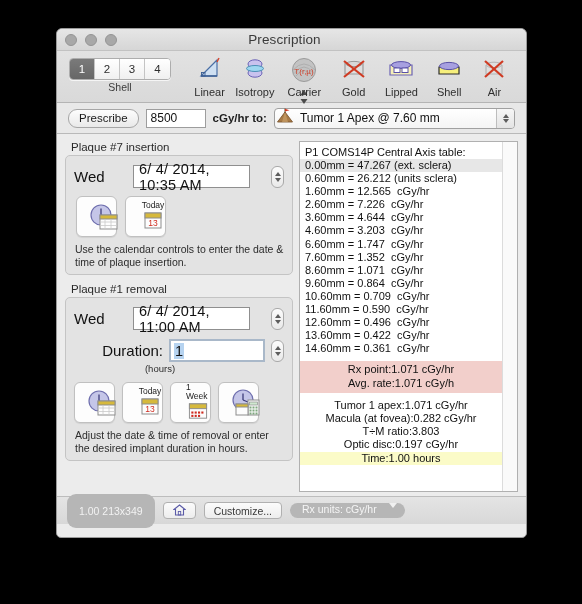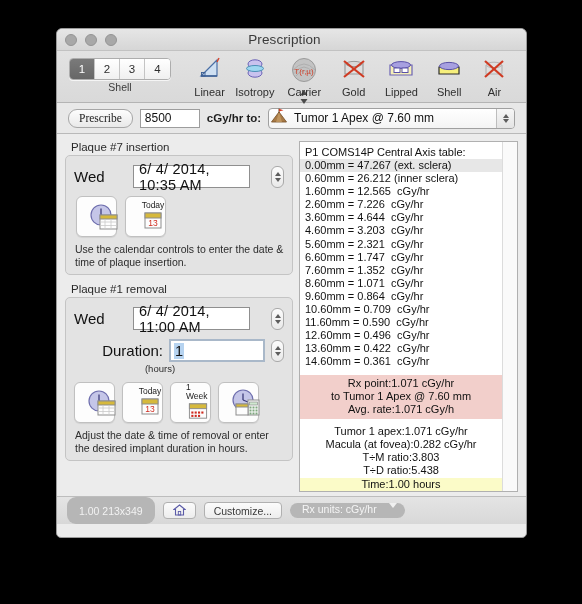--- a/index.html
+++ b/index.html
@@ -92,21 +92,21 @@
     border-bottom: 1px solid #b9b9b9;
     display: flex; align-items: center;
     padding: 0 11px;
     gap: 7px;
   }
   #prescribe-btn {
     height: 19px; padding: 0 10px;
     font-size: 11.5px; color: #1c1c1c;
     background: linear-gradient(to bottom,#fdfdfd,#e9e9e9);
     border: 1px solid #a6a6a6; border-radius: 9px;
-    display: flex; align-items: center; font-family: Liberation Serif, serif;
+    display: flex; align-items: center;
   }
   #dose-input {
     width: 60px; height: 19px;
     background: #fff; border: 1px solid #9d9d9d;
     font-size: 12px; color: #111;
     padding: 0 4px;
     display: flex; align-items: center;
     font-family: "Liberation Sans", sans-serif;
   }
   #cgy-label { font-size: 11.5px; color: #1e1e1e; font-weight: bold; }
@@ -237,21 +237,21 @@
 
   
   #statusbar {
     height: 28px;
     background: linear-gradient(to bottom,#e4e4e4,#d8d8d8);
     border-top: 1px solid #bdbdbd;
     display: flex; align-items: center;
     padding: 0 10px; gap: 8px;
   }
   .sb-pill {
-    height: 27px; padding: 0 12px;
+    height: 34px; padding: 0 12px;
     background: #b6b6b6; border-radius: 9px;
     display: flex; align-items: center;
     font-size: 10.5px; color: #f2f2f2;
   }
   .sb-btn {
     height: 17px; padding: 0 9px;
     background: linear-gradient(to bottom,#fbfbfb,#ededed);
     border: 1px solid #b0b0b0; border-radius: 4px;
     display: flex; align-items: center;
     font-size: 10.5px; color: #3a3a3a;
@@ -538,47 +538,45 @@
 
     </div>
 
     <div id="right">
       <div id="right-panel">
         <div id="rp-content">
 
           <div class="tbl-head">P1 COMS14P Central Axis table:</div>
 
           <div class="tbl-row hl"><span>0.00mm</span> <span>=</span> <span>47.267</span> <span>(ext. sclera)</span></div>
-          <div class="tbl-row"><span>0.60mm</span> <span>=</span> <span>26.212</span> <span>(inner sclera)</span></div>
+          <div class="tbl-row"><span>0.60mm</span> <span>=</span> <span>26.212</span> <span>(units sclera)</span></div>
           <div class="tbl-row"><span>1.60mm</span> <span>=</span> <span>12.565</span>  <span>cGy/hr</span></div>
           <div class="tbl-row"><span>2.60mm</span> <span>=</span> <span>7.226</span>  <span>cGy/hr</span></div>
           <div class="tbl-row"><span>3.60mm</span> <span>=</span> <span>4.644</span>  <span>cGy/hr</span></div>
           <div class="tbl-row"><span>4.60mm</span> <span>=</span> <span>3.203</span>  <span>cGy/hr</span></div>
-          <div class="tbl-row"><span>5.60mm</span> <span>=</span> <span>2.321</span>  <span>cGy/hr</span></div>
           <div class="tbl-row"><span>6.60mm</span> <span>=</span> <span>1.747</span>  <span>cGy/hr</span></div>
           <div class="tbl-row"><span>7.60mm</span> <span>=</span> <span>1.352</span>  <span>cGy/hr</span></div>
           <div class="tbl-row"><span>8.60mm</span> <span>=</span> <span>1.071</span>  <span>cGy/hr</span></div>
           <div class="tbl-row"><span>9.60mm</span> <span>=</span> <span>0.864</span>  <span>cGy/hr</span></div>
           <div class="tbl-row"><span>10.60mm</span> <span>=</span> <span>0.709</span>  <span>cGy/hr</span></div>
           <div class="tbl-row"><span>11.60mm</span> <span>=</span> <span>0.590</span>  <span>cGy/hr</span></div>
           <div class="tbl-row"><span>12.60mm</span> <span>=</span> <span>0.496</span>  <span>cGy/hr</span></div>
           <div class="tbl-row"><span>13.60mm</span> <span>=</span> <span>0.422</span>  <span>cGy/hr</span></div>
           <div class="tbl-row"><span>14.60mm</span> <span>=</span> <span>0.361</span>  <span>cGy/hr</span></div>
 
           <div class="rx-block">
             <div>Rx point:1.071 cGy/hr</div>
-            <div>to Tumor 1 Apex @ 7.60 mm</div>
             <div>Avg. rate:1.071 cGy/h</div>
           </div>
 
           <div class="stats">
             <div>Tumor 1 apex:1.071 cGy/hr</div>
             <div>Macula (at fovea):0.282 cGy/hr</div>
             <div>T÷M ratio:3.803</div>
-            <div>T÷D ratio:5.438</div>
+            <div>Optic disc:0.197 cGy/hr</div>
             <div class="time-row">Time:1.00 hours</div>
           </div>
 
         </div>
         <div id="rp-scroll"></div>
       </div>
     </div>
 
   </div>
 

